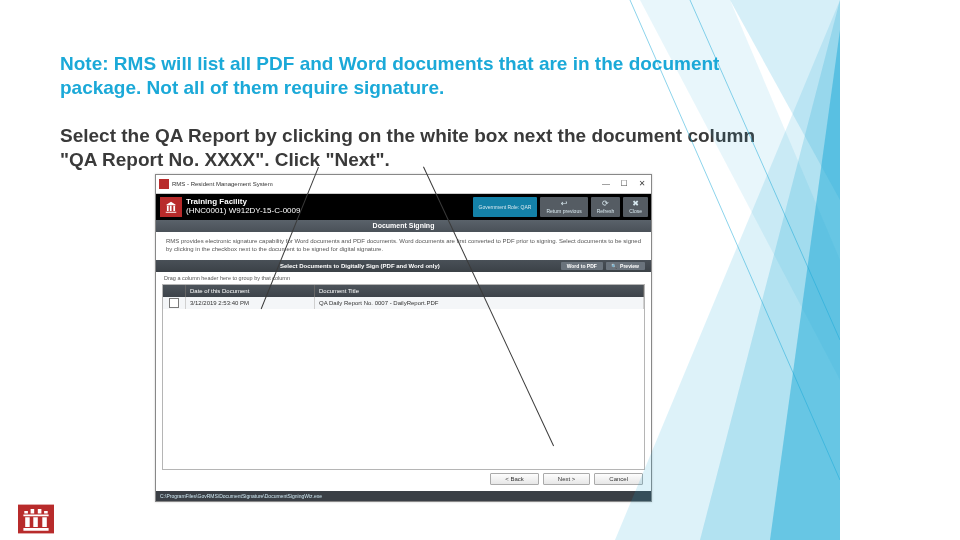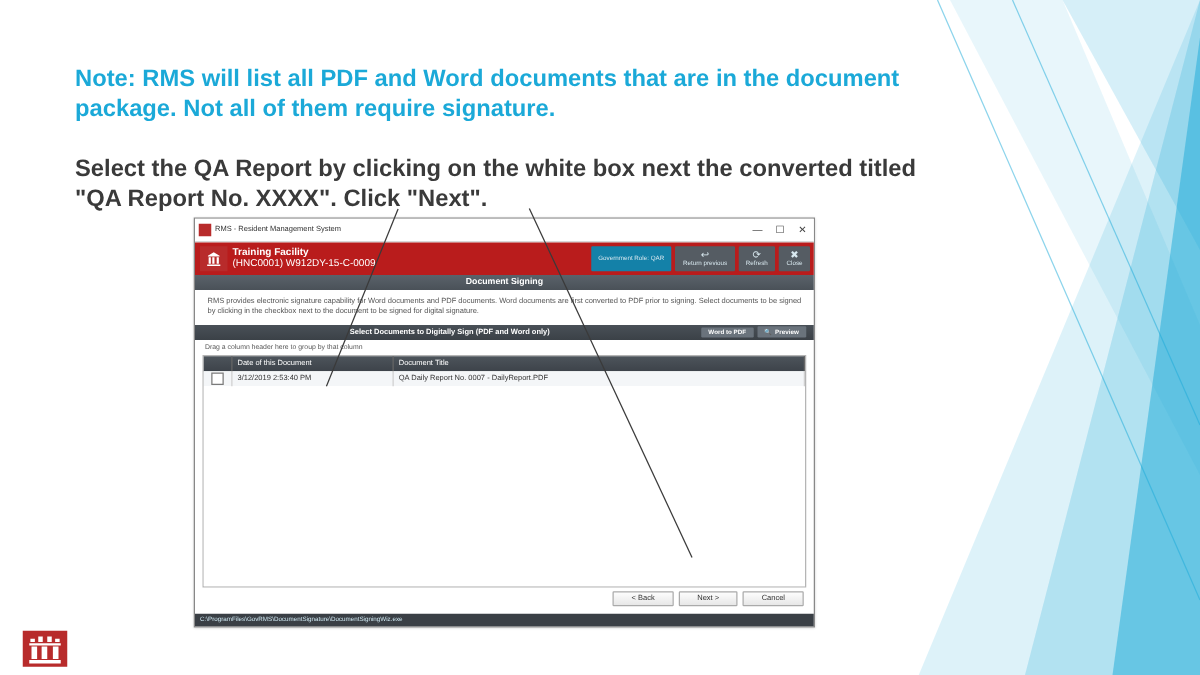--- a/index.html
+++ b/index.html
@@ -1,24 +1,24 @@
 <!DOCTYPE html>
 <html><head>
 <meta charset="utf-8">
 <style>
   html,body{margin:0;padding:0;width:960px;height:540px;font-family:"Trebuchet MS",Arial,sans-serif;overflow:hidden;background:#fff}
-  .slide{position:relative;width:960px;height:540px}
+  .slide{position:relative;width:840px;height:540px}
   .note-text{position:absolute;left:60px;top:52px;width:700px;font-size:19px;line-height:1.25;font-weight:bold;color:#1ba9d8}
   .inst-text{position:absolute;left:60px;top:124px;width:700px;font-size:19px;line-height:1.25;font-weight:bold;color:#3a3a3a}
   .screenshot{position:absolute;left:155px;top:174px;width:495px;height:326px;border:1px solid #888;background:#fff;box-shadow:0 0 2px rgba(0,0,0,.2)}
   .titlebar{height:18px;background:#fff;border-bottom:1px solid #ccc;display:flex;align-items:center;font-size:6px;color:#333}
   .titlebar .t-icon{width:10px;height:10px;background:#b82b2b;margin:0 3px}
   .winbtns{margin-left:auto;display:flex}
   .winbtn{width:18px;height:14px;text-align:center;font-size:8px;line-height:14px;color:#444}
-  .header{height:26px;background:#b91c1c;display:flex;align-items:center;color:#fff}
+  .header{height:26px;background:#000000;display:flex;align-items:center;color:#fff}
   .logo{width:22px;height:20px;background:#b82b2b;margin:0 4px;display:flex;align-items:center;justify-content:center}
   .logo svg{width:14px;height:14px}
   .facility{font-size:8px;line-height:1.1}
   .facility .f1{font-weight:bold}
   .hbtn{height:20px;background:#555c63;border-radius:1px;margin-right:3px;display:flex;flex-direction:column;align-items:center;justify-content:center;padding:0 6px;font-size:5px;color:#d8e8ef}
   .hbtn.blue{background:#1481a8}
   .hbtn .ico{font-size:8px;line-height:8px}
   .hspacer{flex:1}
   .section-title{height:12px;background:linear-gradient(#5a626a,#4a5158);color:#fff;font-size:7px;font-weight:bold;text-align:center;line-height:12px}
   .desc{font-size:6px;color:#555;padding:6px 10px;line-height:1.3}
@@ -48,21 +48,21 @@
   .corp-logo{position:absolute;left:18px;bottom:6px;width:36px;height:30px}
   .corp-logo rect{fill:#b82b2b}
   .corp-logo path{fill:#fff}
 </style>
 </head>
 <body>
 
 <div class="slide">
 
   <div class="note-text">Note: RMS will list all PDF and Word documents that are in the document package. Not all of them require signature.</div>
-  <div class="inst-text">Select the QA Report by clicking on the white box next the converted titled "QA Report No. XXXX".  Click "Next".</div>
+  <div class="inst-text">Select the QA Report by clicking on the white box next the document column "QA Report No. XXXX".  Click "Next".</div>
 
   <div class="screenshot">
     <div class="titlebar">
       <div class="t-icon"></div>
       <span>RMS - Resident Management System</span>
       <div class="winbtns">
         <div class="winbtn">—</div>
         <div class="winbtn">☐</div>
         <div class="winbtn">✕</div>
       </div>

